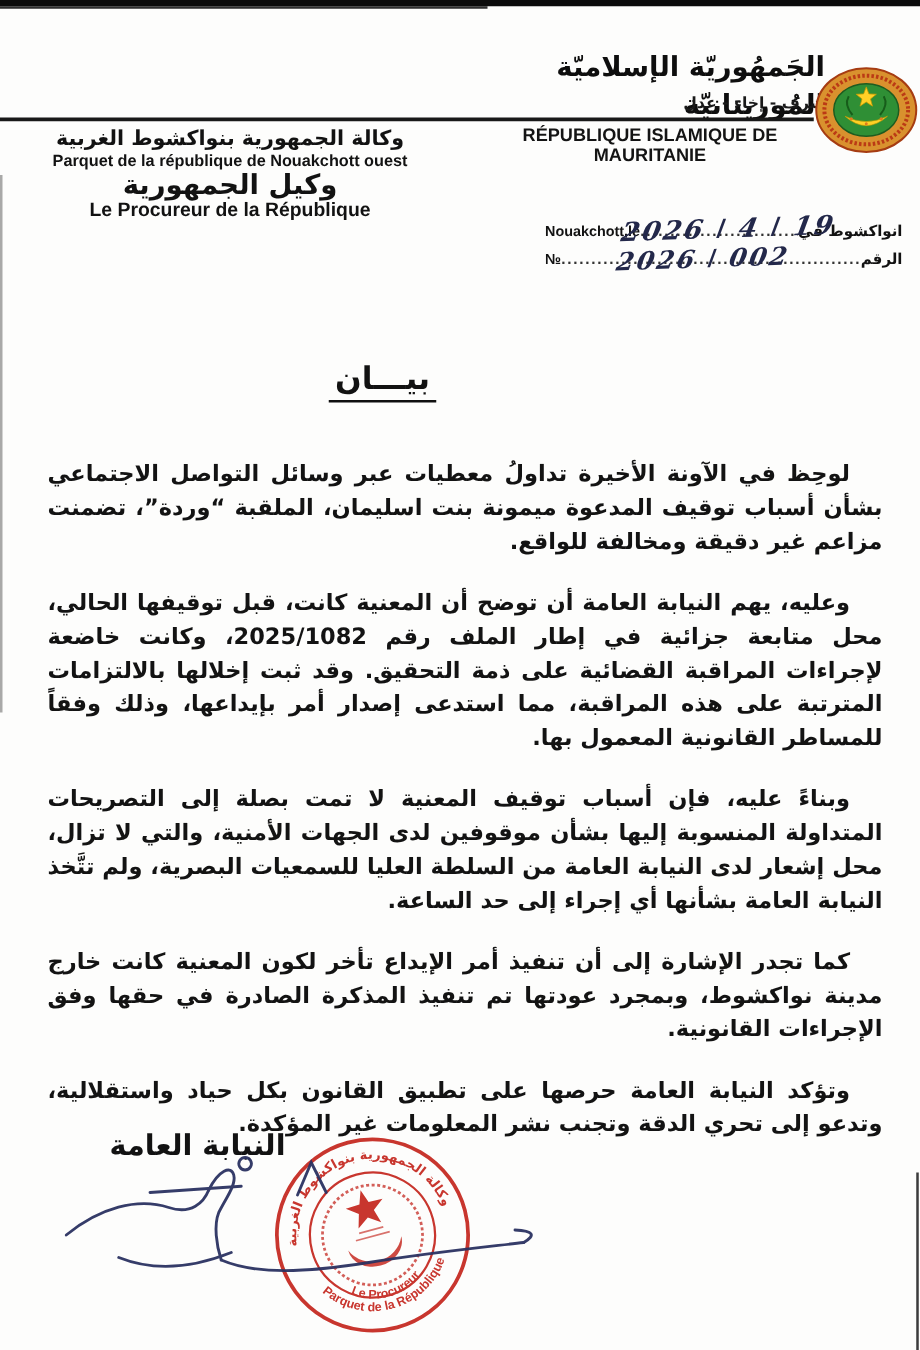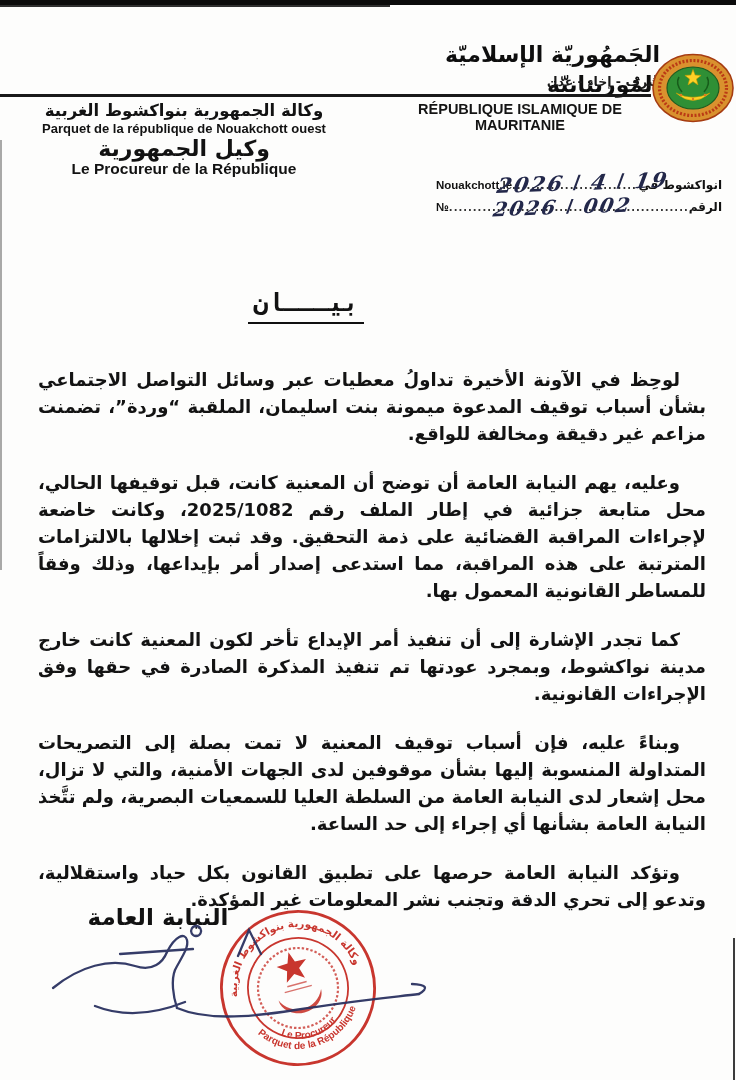--- a/index.html
+++ b/index.html
@@ -29,21 +29,21 @@
   .dl-row{position:relative;display:flex;align-items:baseline;height:22px;
           font-size:11.5px;font-weight:bold;}
   .dl-fr{font-family:"Liberation Sans",sans-serif;white-space:nowrap;}
   .dl-dots{flex:1;overflow:hidden;white-space:nowrap;font-size:10px;letter-spacing:1px;color:#333;}
   .dl-ar{white-space:nowrap;font-size:12px;}
   .hand{position:absolute;font-family:"DejaVu Serif",serif;font-style:italic;font-weight:bold;
         color:#23284a;transform:skewX(-12deg) rotate(-2deg);letter-spacing:2px;white-space:nowrap;}
   .hand-date{top:-8px;left:62px;font-size:21px;}
   .hand-num{top:-5px;left:58px;font-size:20px;}
   
-  .stmt-title{position:absolute;top:288px;left:0;width:612px;text-align:center;font-family:Liberation Mono, monospace;}
+  .stmt-title{position:absolute;top:288px;left:0;width:612px;text-align:center;}
   .stmt-title span{display:inline-block;font-weight:bold;font-size:25px;
         border-bottom:2.5px solid #101010;padding:0 5px 3px;}
   .body-text{position:absolute;top:366px;left:38px;width:668px;}
   .body-text p{direction:rtl;text-align:justify;font-weight:bold;font-size:18px;
         line-height:27px;text-indent:26px;margin:0 0 22px;color:#131313;}
   .body-text p:last-child{margin-bottom:12px;}
   
   .signoff{position:absolute;top:904px;left:68px;width:180px;text-align:center;
         font-weight:bold;font-size:23px;}
   .sig-svg{position:absolute;top:918px;left:35px;z-index:3;}
@@ -98,22 +98,22 @@
     </div>
   </div>
 
   <div class="stmt-title">
     <span class="rtl">بيـــان</span>
   </div>
 
   <div class="body-text">
     <p>لوحِظ في الآونة الأخيرة تداولُ معطيات عبر وسائل التواصل الاجتماعي بشأن أسباب توقيف المدعوة ميمونة بنت اسليمان، الملقبة “وردة”، تضمنت مزاعم غير دقيقة ومخالفة للواقع.</p>
     <p>وعليه، يهم النيابة العامة أن توضح أن المعنية كانت، قبل توقيفها الحالي، محل متابعة جزائية في إطار الملف رقم 2025/1082، وكانت خاضعة لإجراءات المراقبة القضائية على ذمة التحقيق. وقد ثبت إخلالها بالالتزامات المترتبة على هذه المراقبة، مما استدعى إصدار أمر بإيداعها، وذلك وفقاً للمساطر القانونية المعمول بها.</p>
+    <p>وبناءً عليه، فإن أسباب توقيف المعنية لا تمت بصلة إلى التصريحات المتداولة المنسوبة إليها بشأن موقوفين لدى الجهات الأمنية، والتي لا تزال، محل إشعار لدى النيابة العامة من السلطة العليا للسمعيات البصرية، ولم تتَّخذ النيابة العامة بشأنها أي إجراء إلى حد الساعة.</p>
     <p>كما تجدر الإشارة إلى أن تنفيذ أمر الإيداع تأخر لكون المعنية كانت خارج مدينة نواكشوط، وبمجرد عودتها تم تنفيذ المذكرة الصادرة في حقها وفق الإجراءات القانونية.</p>
-    <p>وبناءً عليه، فإن أسباب توقيف المعنية لا تمت بصلة إلى التصريحات المتداولة المنسوبة إليها بشأن موقوفين لدى الجهات الأمنية، والتي لا تزال، محل إشعار لدى النيابة العامة من السلطة العليا للسمعيات البصرية، ولم تتَّخذ النيابة العامة بشأنها أي إجراء إلى حد الساعة.</p>
     <p>وتؤكد النيابة العامة حرصها على تطبيق القانون بكل حياد واستقلالية، وتدعو إلى تحري الدقة وتجنب نشر المعلومات غير المؤكدة.</p>
   </div>
 
   <div class="signoff rtl">النيابة العامة</div>
 
   <svg class="stamp-svg" width="164" height="170" viewBox="0 0 164 170">
     <defs>
       <path id="arcTop" d="M21,85 A61,61 0 0 1 143,85"></path>
       <path id="arcBot" d="M21,85 A61,61 0 0 0 143,85"></path>
       <path id="arcBot2" d="M36,90 A46,46 0 0 0 128,90"></path>

